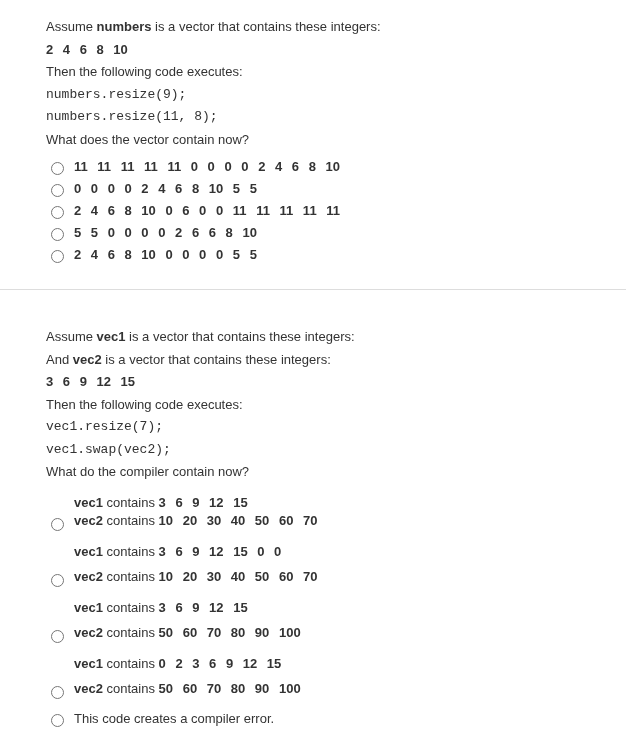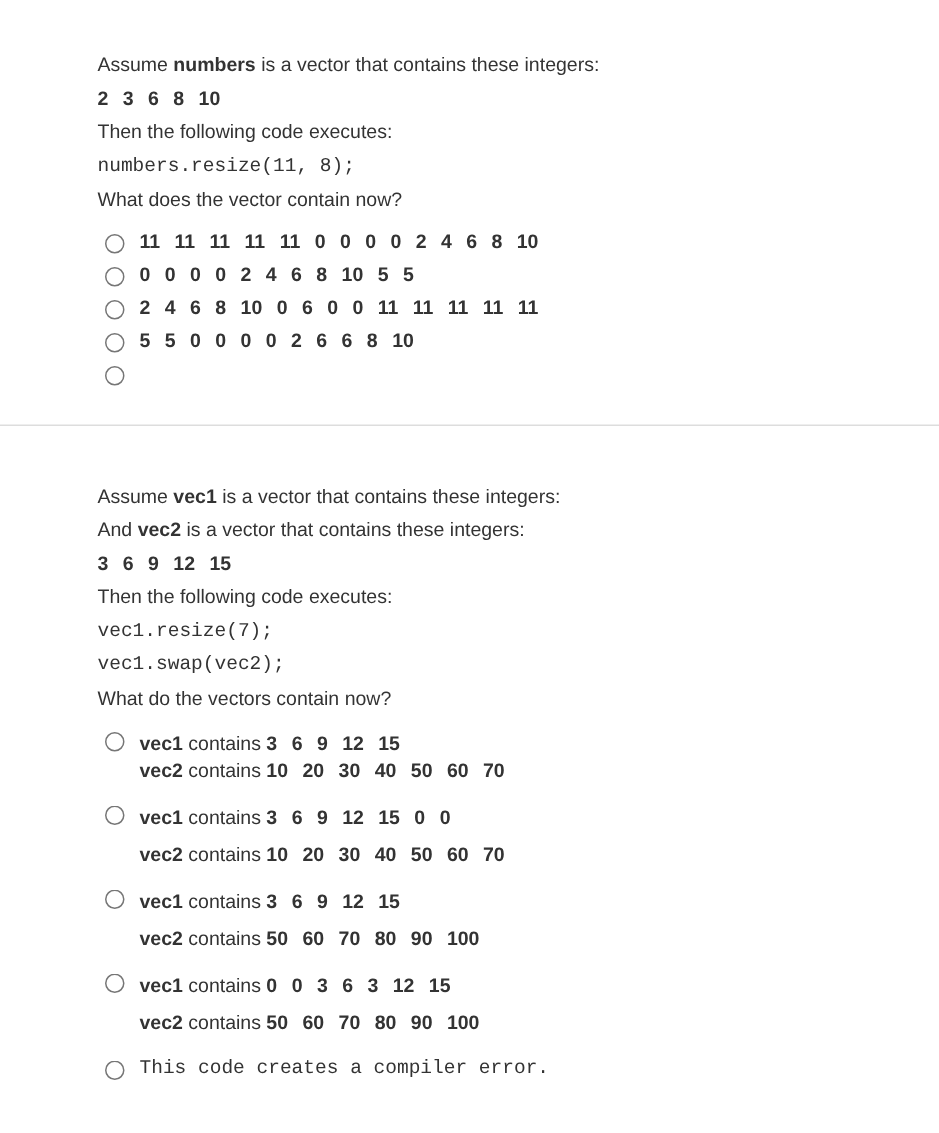--- a/index.html
+++ b/index.html
@@ -5,22 +5,21 @@
   body {
     margin: 0;
     padding: 0;
     font-family: Arial, Helvetica, sans-serif;
     font-size: 13px;
     color: #333;
     background: #fff;
     width: 626px;
   }
   .block {
-    padding: 30px 36px 20px 46px;
-    margin-left: 19px;
+    padding: 14px 36px 20px 46px;
   }
   .divider {
     border: none;
     border-top: 1px solid #ddd;
     margin: 0;
   }
   .line {
     margin: 3px 0;
     line-height: 1.5;
   }
@@ -37,52 +36,53 @@
     display: flex;
     align-items: flex-start;
     margin: 6px 0;
   }
   .opt input[type="radio"] {
     margin-top: 3px;
     margin-right: 10px;
     flex-shrink: 0;
   }
   .opt .label {
-    font-family: Liberation Mono, monospace;
+    font-family: Liberation Sans, sans-serif;
   }
   .opt .bold-seq {
     font-weight: bold;
     word-spacing: 6px;
   }
   .multi .subline {
     margin: 3px 0;
   }
   .multi .subline .prefix {
     font-weight: normal;
   }
   .multi .subline .vecname {
     font-weight: bold;
   }
   .multi .subline .seq {
     font-weight: bold;
     word-spacing: 6px;
   }
   .centered-radio {
-    align-items: flex-start;
+    align-items: flex-end;
   }
 </style>
 </head>
 <body>
 
 <div class="block">
   <div class="line">
     <span>Assume </span><span class="bold">numbers</span><span> is a vector that contains these integers:</span>
   </div>
-  <div class="line bold" style="word-spacing:6px">2  3  6  8  10</div>
+  <div class="line bold" style="word-spacing:6px">2  4  6  8  10</div>
   <div class="line">Then the following code executes:</div>
+  <div class="line code">numbers.resize(9);</div>
   <div class="line code">numbers.resize(11, 8);</div>
   <div class="line">What does the vector contain now?</div>
 
   <div class="options">
     <label class="opt">
       <input type="radio" name="q1" style="">
       <span class="bold-seq">11  11  11  11  11  0  0  0  0  2  4  6  8  10</span>
     </label>
     <label class="opt">
       <input type="radio" name="q1" style="">
@@ -91,38 +91,39 @@
     <label class="opt">
       <input type="radio" name="q1" style="">
       <span class="bold-seq">2  4  6  8  10  0  6  0  0  11  11  11  11  11</span>
     </label>
     <label class="opt">
       <input type="radio" name="q1" style="">
       <span class="bold-seq">5  5  0  0  0  0  2  6  6  8  10</span>
     </label>
     <label class="opt">
       <input type="radio" name="q1" style="">
+      <span class="bold-seq">2  4  6  8  10  0  0  0  0  5  5</span>
     </label>
   </div>
 </div>
 
 <hr class="divider">
 
 <div class="block" style="padding-top:34px">
   <div class="line">
     <span>Assume </span><span class="bold">vec1</span><span> is a vector that contains these integers:</span>
   </div>
   <div class="line">
     <span>And </span><span class="bold">vec2</span><span> is a vector that contains these integers:</span>
   </div>
   <div class="line bold" style="word-spacing:6px">3  6  9  12  15</div>
   <div class="line">Then the following code executes:</div>
   <div class="line code">vec1.resize(7);</div>
   <div class="line code">vec1.swap(vec2);</div>
-  <div class="line">What do the vectors contain now?</div>
+  <div class="line">What do the compiler contain now?</div>
 
   <div class="options">
 
     <label class="opt centered-radio">
       <input type="radio" name="q2" style="">
       <span class="multi">
         <div class="subline"><span class="vecname">vec1</span><span class="prefix"> contains </span><span class="seq">3  6  9  12  15</span></div>
         <div class="subline"><span class="vecname">vec2</span><span class="prefix"> contains  </span><span class="seq">10  20  30  40  50  60  70</span></div>
       </span>
     </label>
@@ -139,21 +140,21 @@
       <input type="radio" name="q2" style="">
       <span class="multi">
         <div class="subline"><span class="vecname">vec1</span><span class="prefix"> contains </span><span class="seq">3  6  9  12  15</span></div>
         <div class="subline" style="margin-top:10px"><span class="vecname">vec2</span><span class="prefix"> contains  </span><span class="seq">50  60  70  80  90  100</span></div>
       </span>
     </label>
 
     <label class="opt centered-radio" style="margin-top:10px">
       <input type="radio" name="q2" style="">
       <span class="multi">
-        <div class="subline"><span class="vecname">vec1</span><span class="prefix"> contains </span><span class="seq">0  0  3  6  3  12  15</span></div>
+        <div class="subline"><span class="vecname">vec1</span><span class="prefix"> contains </span><span class="seq">0  2  3  6  9  12  15</span></div>
         <div class="subline" style="margin-top:10px"><span class="vecname">vec2</span><span class="prefix"> contains  </span><span class="seq">50  60  70  80  90  100</span></div>
       </span>
     </label>
 
     <label class="opt" style="margin-top:12px">
       <input type="radio" name="q2" style="">
       <span class="label">This code creates a compiler error.</span>
     </label>
 
   </div>

